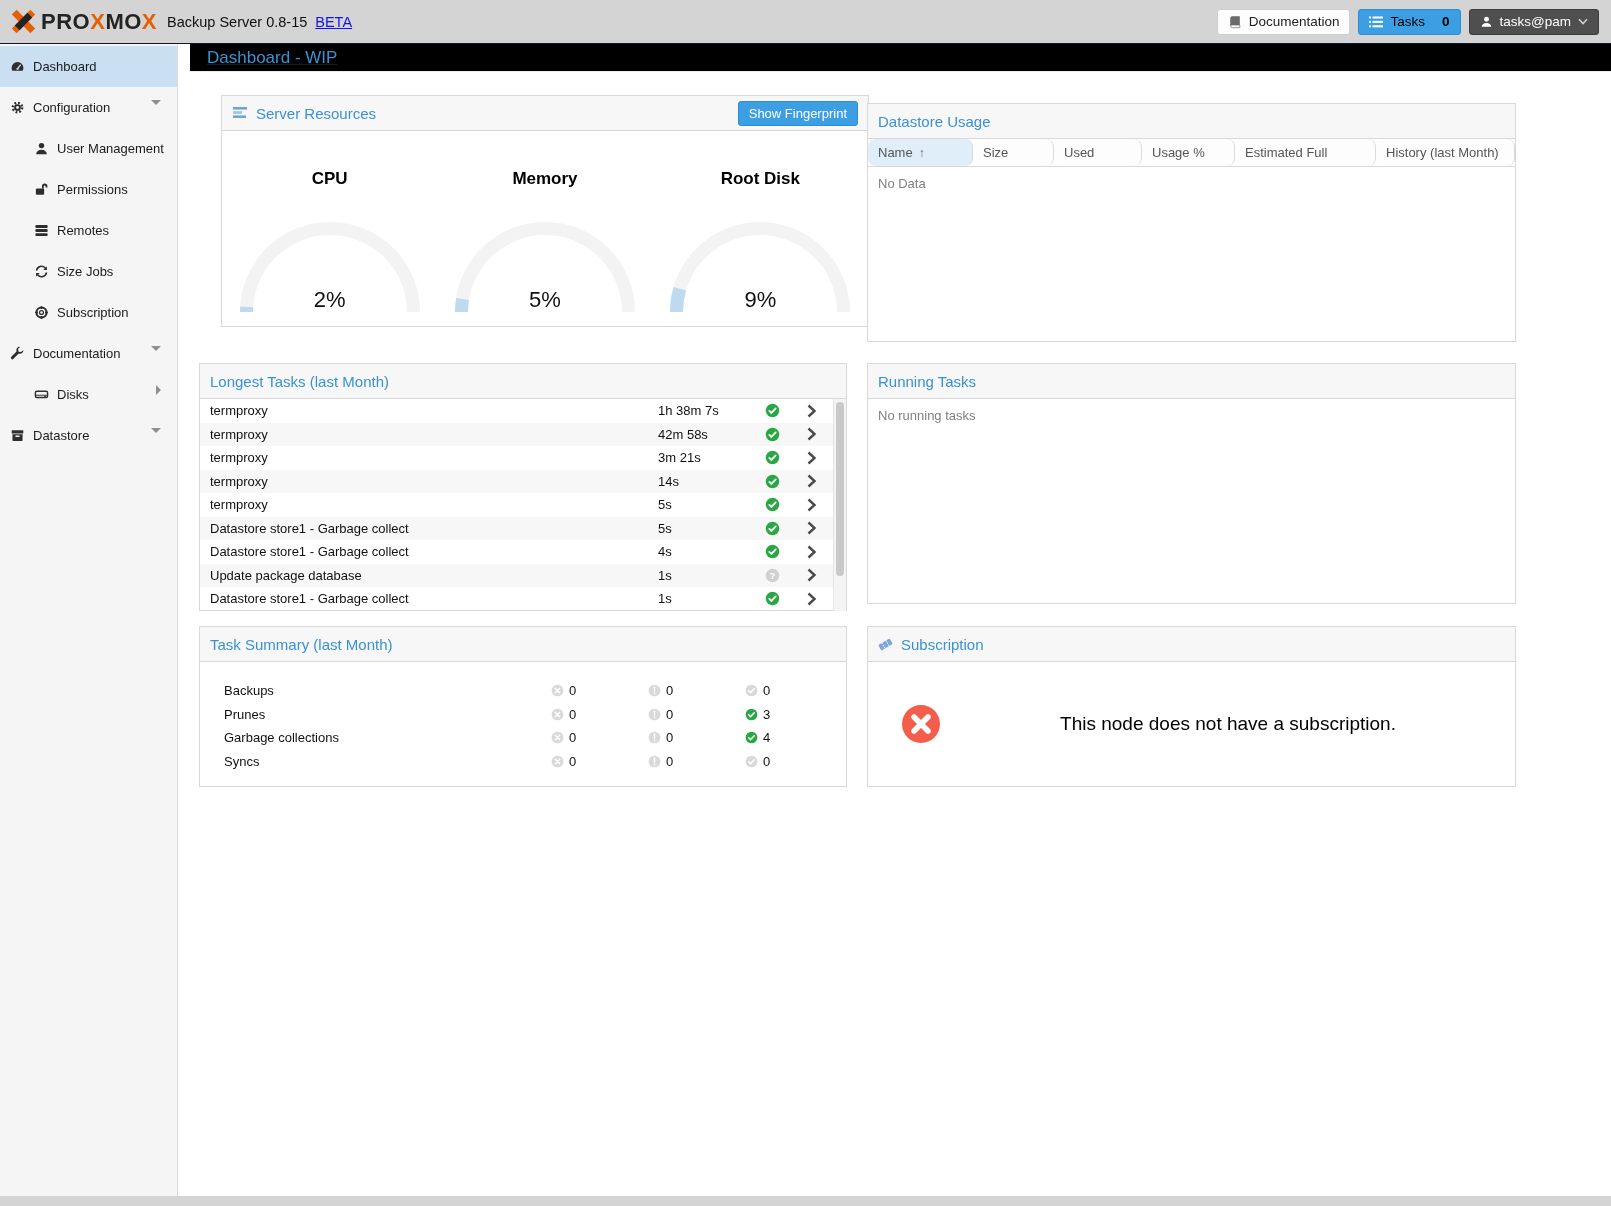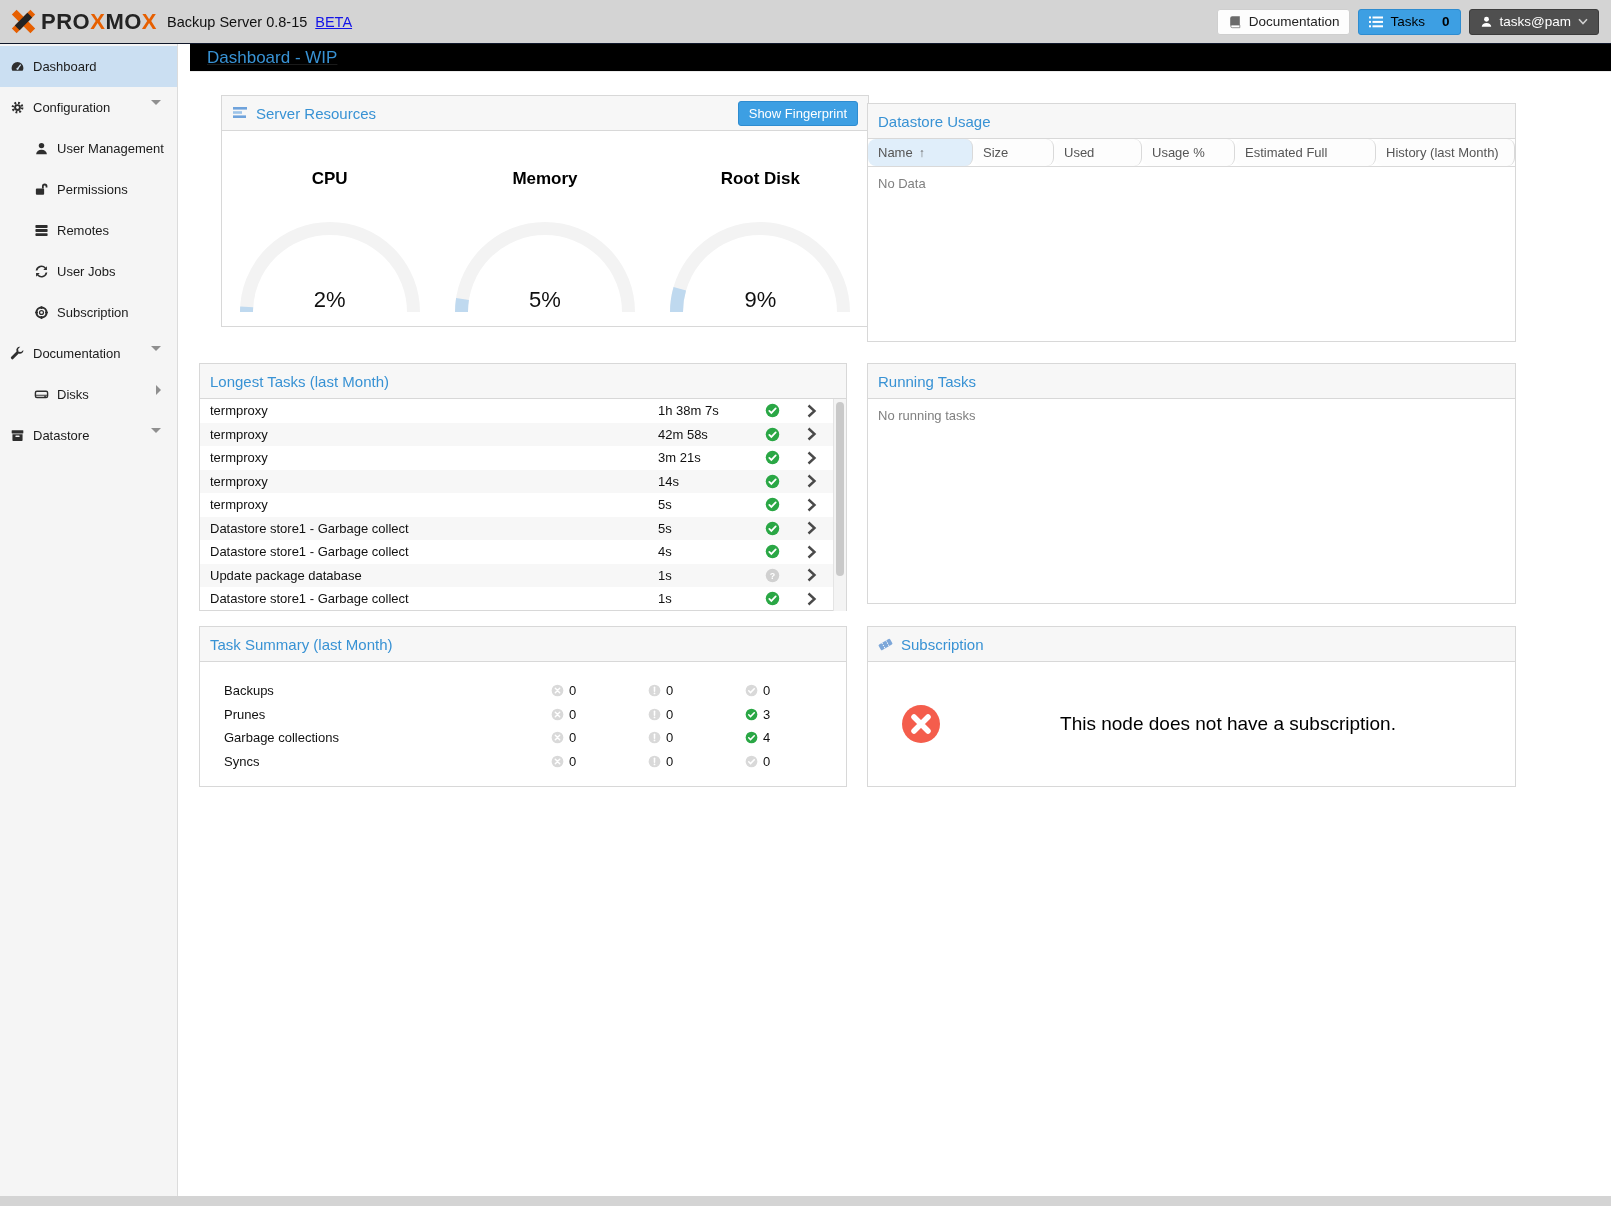--- a/index.html
+++ b/index.html
@@ -260,21 +260,21 @@
     </span>
     <span data-interactable="false">Remotes</span>
   </div>
 
   <div class="nav-item child" data-interactable="true">
     <span class="nav-ic" data-interactable="false">
       <svg viewBox="0 0 16 16" fill="currentColor">
           <path d="M13.8 2.4v3.9H9.9l1.5-1.5a4.5 4.5 0 0 0-7.8 2.1H1.8a6.2 6.2 0 0 1 10.8-3.2l1.2-1.3zM2.2 13.6V9.7h3.9L4.6 11.2a4.5 4.5 0 0 0 7.8-2.1h1.8a6.2 6.2 0 0 1-10.8 3.2l-1.2 1.3z"></path>
         </svg>
     </span>
-    <span data-interactable="false">User Jobs</span>
+    <span data-interactable="false">Size Jobs</span>
   </div>
 
   <div class="nav-item child" data-interactable="true">
     <span class="nav-ic" data-interactable="false">
       <svg viewBox="0 0 16 16">
           <circle cx="8" cy="8" r="5.4" fill="none" stroke="currentColor" stroke-width="2.2"></circle>
           <circle cx="8" cy="8" r="2.1" fill="none" stroke="currentColor" stroke-width="1.3"></circle>
           <g stroke="currentColor" stroke-width="1.8">
             <path d="M8 1.2v3M8 11.8v3M1.2 8h3M11.8 8h3"></path>
           </g>

